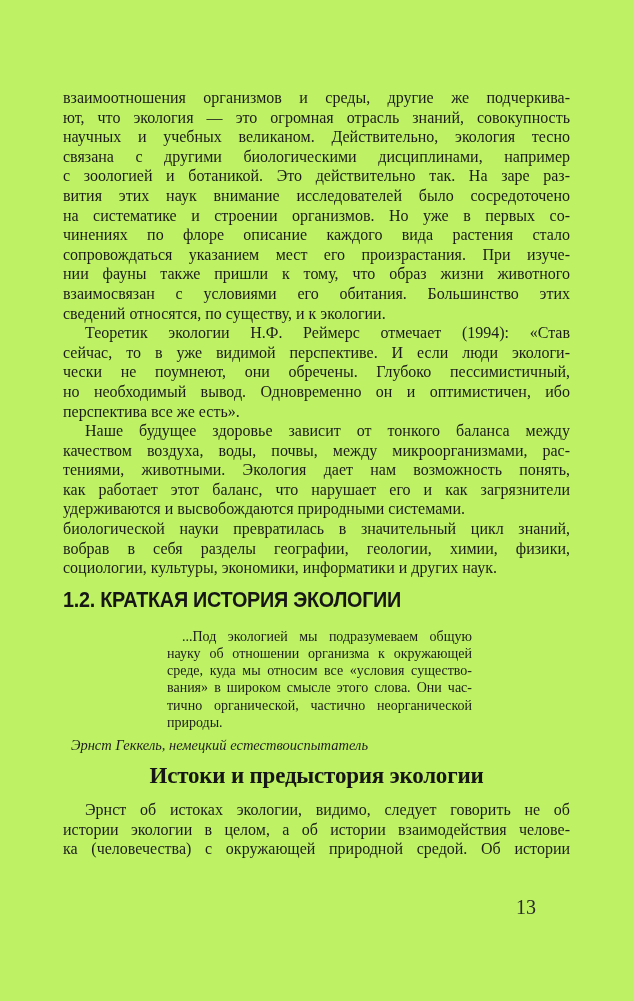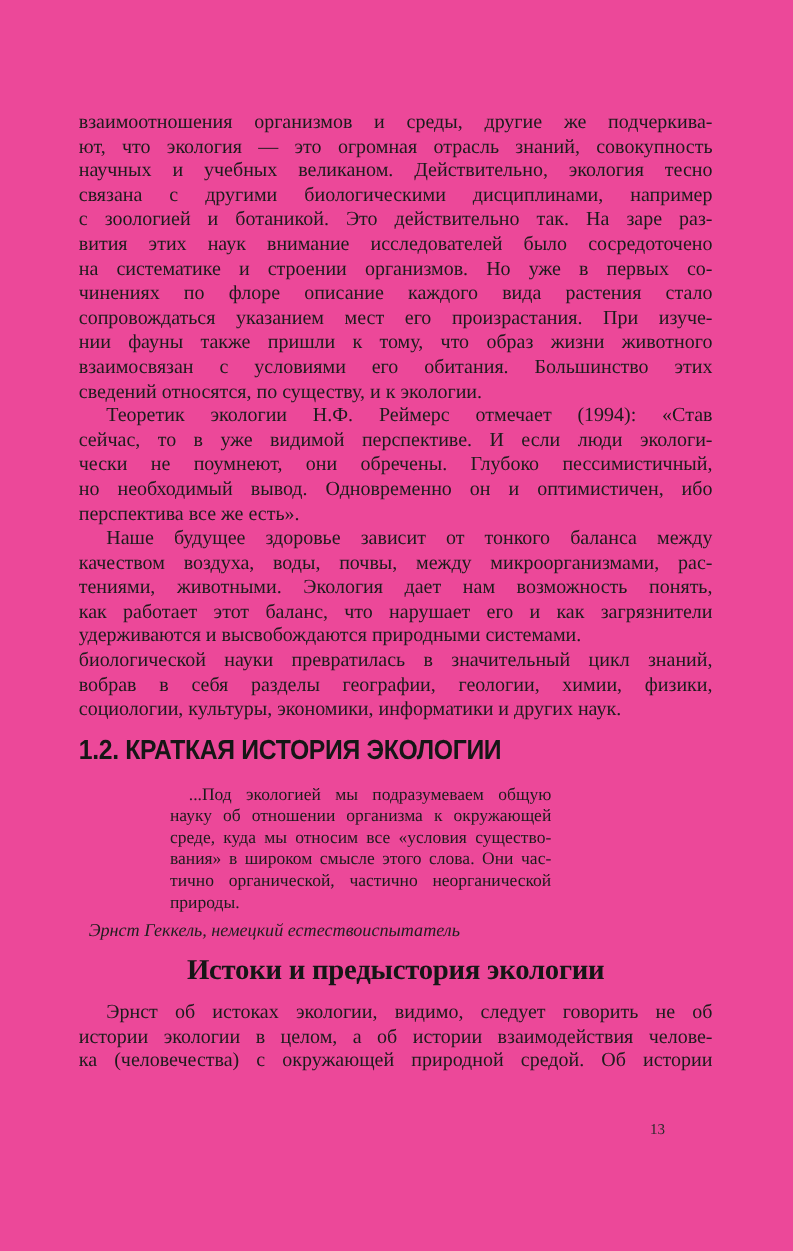--- a/index.html
+++ b/index.html
@@ -4,21 +4,21 @@
 <style>
   html, body {
     margin: 0;
     padding: 0;
     background: #ffffff;
   }
   .page {
     position: relative;
     width: 634px;
     height: 1001px;
-    background: #ec4899;
+    background: #bef264;
     color: #1c1c1c;
     font-family: "Liberation Serif", serif;
     overflow: hidden;
   }
   .content {
     position: absolute;
     left: 63px;
     top: 88px;
     width: 507px;
   }
@@ -42,21 +42,21 @@
     font-size: 22px;
     line-height: 25px;
     letter-spacing: -0.3px;
     color: #161616;
     transform: scaleX(0.9);
     transform-origin: left center;
     white-space: nowrap;
   }
 
   .epigraph {
-    margin-left: 73px;
+    margin-left: 104px;
     width: 305px;
   }
   .eline {
     font-size: 14px;
     line-height: 17.2px;
     height: 17.2px;
     overflow: hidden;
     text-align: justify;
     text-align-last: justify;
     white-space: nowrap;
@@ -82,21 +82,21 @@
     text-align: center;
     color: #161616;
     letter-spacing: -0.2px;
   }
 
   .page-number {
     position: absolute;
     top: 896px;
     left: 514px;
     width: 24px;
-    font-size: 12px;
+    font-size: 20px;
     text-align: center;
     color: #2a2a2a;
   }
 </style>
 </head>
 <body>
 
 <div class="page">
   <div class="content">
 

